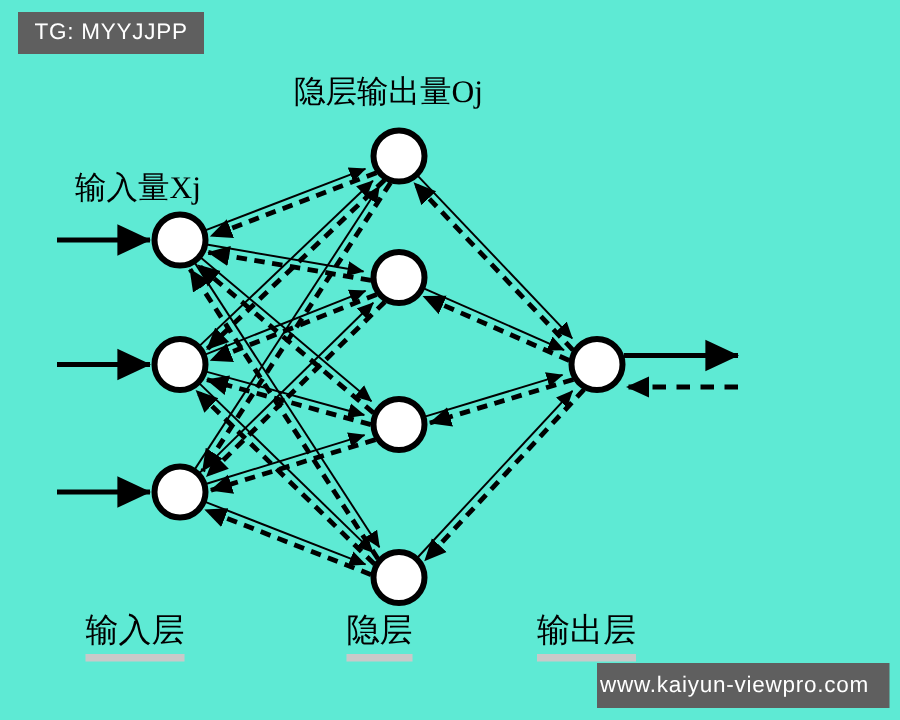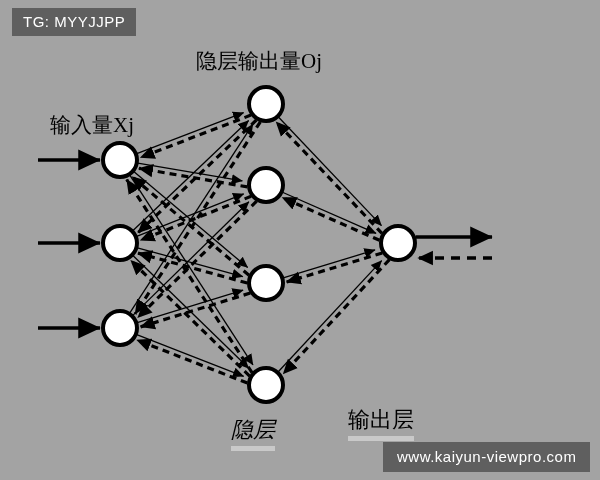--- a/index.html
+++ b/index.html
@@ -4,21 +4,21 @@
 <style>
   html, body {
     margin: 0;
     padding: 0;
     background: #ffffff;
   }
   #canvas {
     position: relative;
     width: 600px;
     height: 480px;
-    background: #a3a3a3;
+    background: #5eead4;
     overflow: hidden;
     font-family: "Liberation Serif", "DejaVu Serif", serif;
   }
   #net-svg {
     position: absolute;
     left: 0;
     top: 0;
     width: 600px;
     height: 480px;
   }
@@ -30,23 +30,23 @@
     letter-spacing: 0.5px;
     white-space: nowrap;
   }
   #tag-badge {
     left: 12px;
     top: 8px;
     padding: 5px 11px 6px 11px;
     font-size: 15px;
   }
   #watermark-badge {
-    left: 383px;
+    left: 398px;
     top: 442px;
-    padding: 6px 14px 7px 14px;
+    padding: 6px 14px 7px 2px;
     font-size: 15px;
   }
   .label {
     position: absolute;
     color: #000000;
     white-space: nowrap;
     font-size: 21px;
     line-height: 1.05;
   }
   .label.cjk {
@@ -62,22 +62,22 @@
     color: #000000;
     white-space: nowrap;
   }
   .layer-label .underline {
     display: block;
     height: 5px;
     background: #c9c9c9;
     margin-top: 1px;
   }
   #layer-label-input  { left: 57px;  top: 405px; }
-  #layer-label-hidden { left: 231px; top: 415px; font-style: italic; }
-  #layer-label-output { left: 348px; top: 405px; text-align: center; }
+  #layer-label-hidden { left: 231px; top: 405px; }
+  #layer-label-output { left: 358px; top: 405px; text-align: center; }
 </style>
 </head>
 <body>
 
 <div id="canvas">
 
   <svg id="net-svg" viewBox="0 0 600 480" xmlns="http://www.w3.org/2000/svg">
     <defs>
       <marker id="ah-fwd" markerWidth="9" markerHeight="9" refX="8.2" refY="4.5" orient="auto" markerUnits="strokeWidth">
         <path d="M0,0.6 L8.6,4.5 L0,8.4 z" fill="#000"></path>
@@ -150,20 +150,24 @@
 
   <div class="badge" id="tag-badge">TG: MYYJJPP</div>
 
   <div class="badge" id="watermark-badge">www.kaiyun-viewpro.com</div>
 
   <div class="label cjk" id="label-hidden-output">隐层输出量Oj</div>
 
   <div class="label cjk" id="label-input-qty">输入量Xj</div>
 
 
+  <div class="layer-label" id="layer-label-input">
+    <span>输入层</span>
+    <span class="underline"></span>
+  </div>
 
   <div class="layer-label" id="layer-label-hidden">
     <span>隐层</span>
     <span class="underline"></span>
   </div>
 
   <div class="layer-label" id="layer-label-output">
     <span>输出层</span>
     <span class="underline"></span>
   </div>

